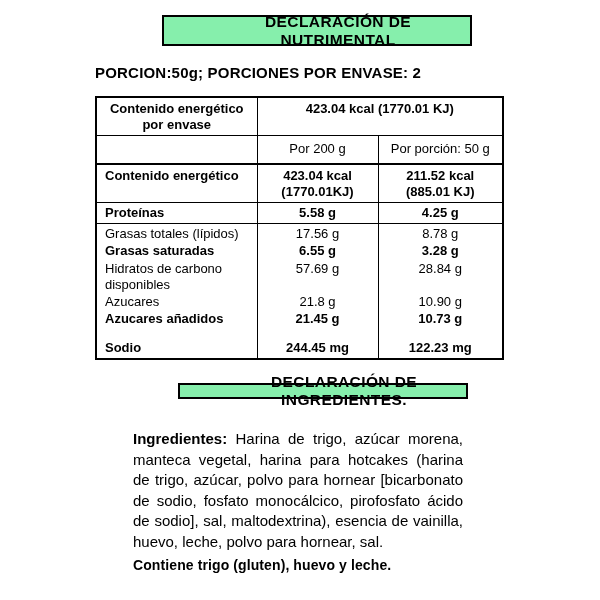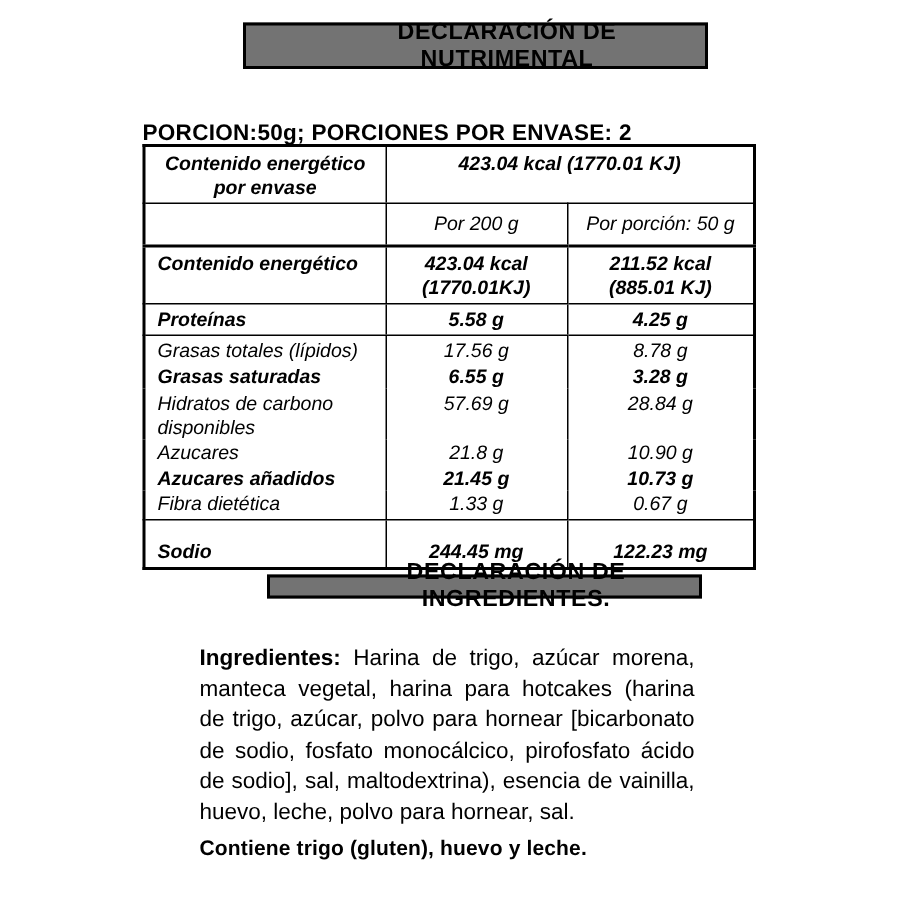--- a/index.html
+++ b/index.html
@@ -13,49 +13,48 @@
   .page { position: absolute; inset: 0; width: 600px; height: 600px; background:#fff; }
 
   
   .heading-box {
     position: absolute;
     border: 2px solid #000;
     display: flex; align-items: center; justify-content: flex-start;
     font-weight: bold;
     font-size: 15.5px;
     letter-spacing: 0.4px;
-    background: #737373;
+    background: #86efac;
     text-align: center;
     padding-left: 42px;
   }
   #title-box-1 { left: 162px; top: 15px; width: 310px; height: 31px; }
   #title-box-2 { left: 178px; top: 383px; width: 290px; height: 16px; }
 
   
   .serving-line {
     position: absolute;
-    left: 95px; top: 80px;
+    left: 95px; top: 64px;
     font-weight: bold;
     font-size: 15px;
     letter-spacing: 0.2px;
     white-space: nowrap;
     text-align: center;
   }
 
   
   table.nutri {
     position: absolute;
     left: 95px; top: 96px;
     width: 407px;
     border-collapse: collapse;
     border: 2px solid #000;
     font-size: 13px;
     line-height: 16px;
     table-layout: fixed;
-    font-style: italic;
   }
   table.nutri col.c1 { width: 161px; }
   table.nutri col.c2 { width: 121px; }
   table.nutri col.c3 { width: 125px; }
   table.nutri td {
     border-left: 1px solid #000;
     vertical-align: top;
     padding: 2px 8px 2px 8px;
     overflow: hidden;
   }
@@ -152,25 +151,20 @@
       <tr class="grp">
         <td>Azucares</td>
         <td class="val">21.8 g</td>
         <td class="val">10.90 g</td>
       </tr>
       <tr class="grp b">
         <td>Azucares añadidos</td>
         <td class="val">21.45 g</td>
         <td class="val">10.73 g</td>
       </tr>
-      <tr class="grp grp-last rule">
-        <td>Fibra dietética</td>
-        <td class="val">1.33 g</td>
-        <td class="val">0.67 g</td>
-      </tr>
       <tr class="r12 b">
         <td>Sodio</td>
         <td class="val">244.45 mg</td>
         <td class="val">122.23 mg</td>
       </tr>
     </tbody>
   </table>
 
   <div id="title-box-2" class="heading-box">
     <span>DECLARACIÓN DE INGREDIENTES.</span>

